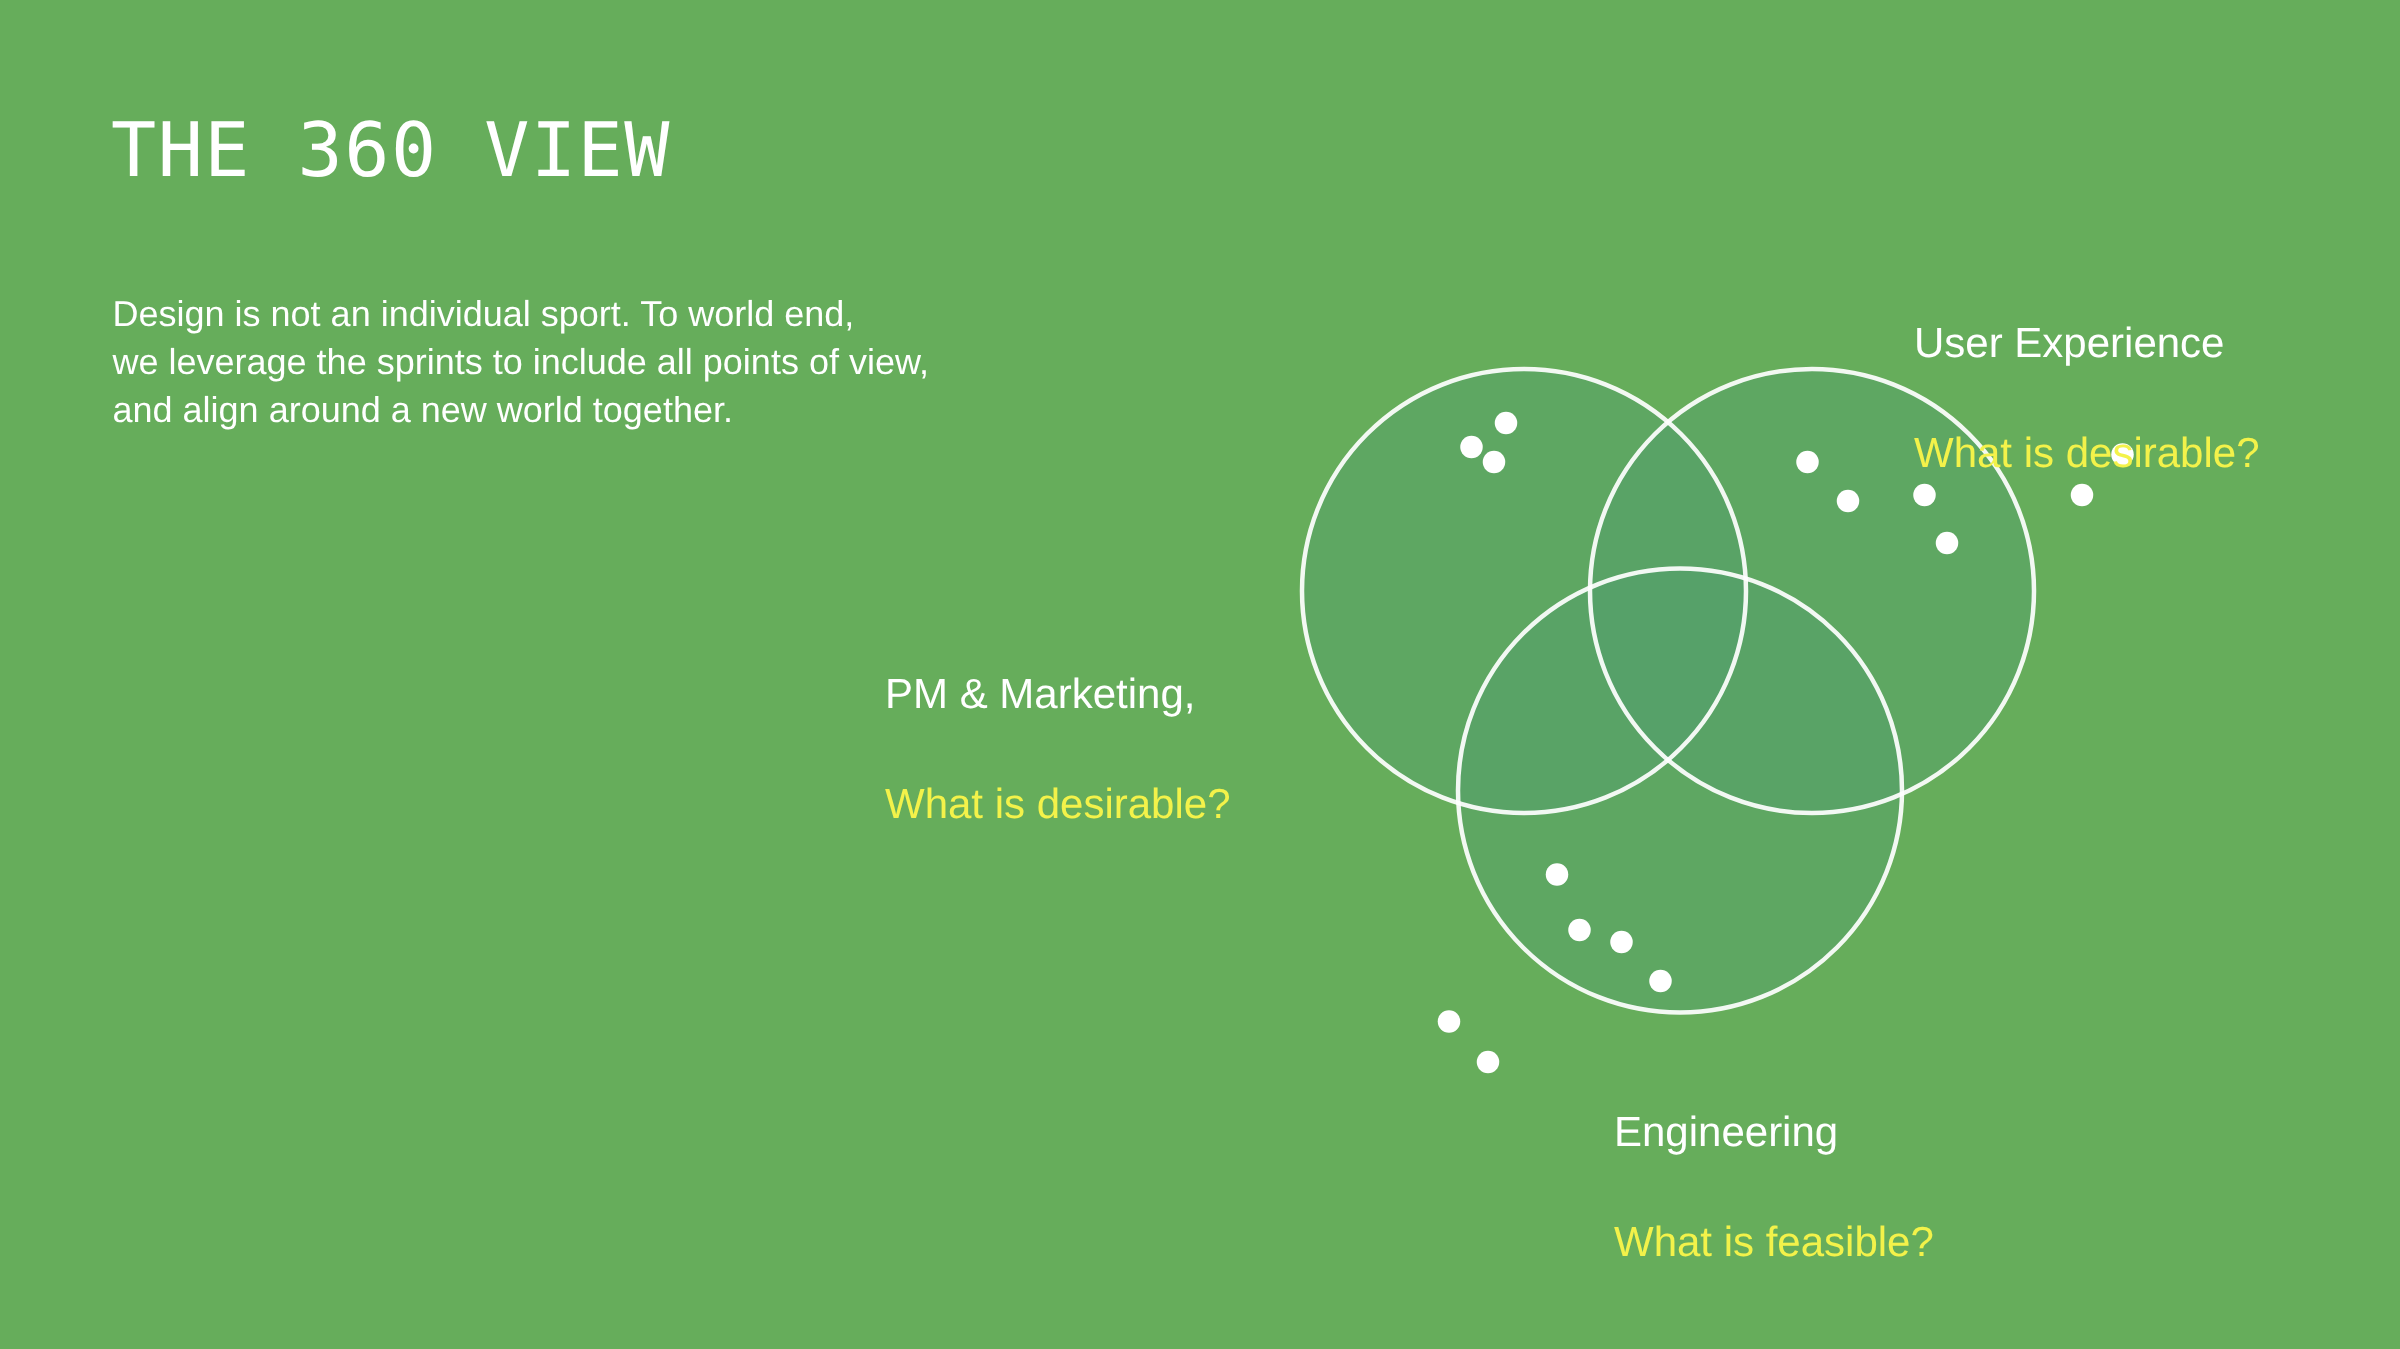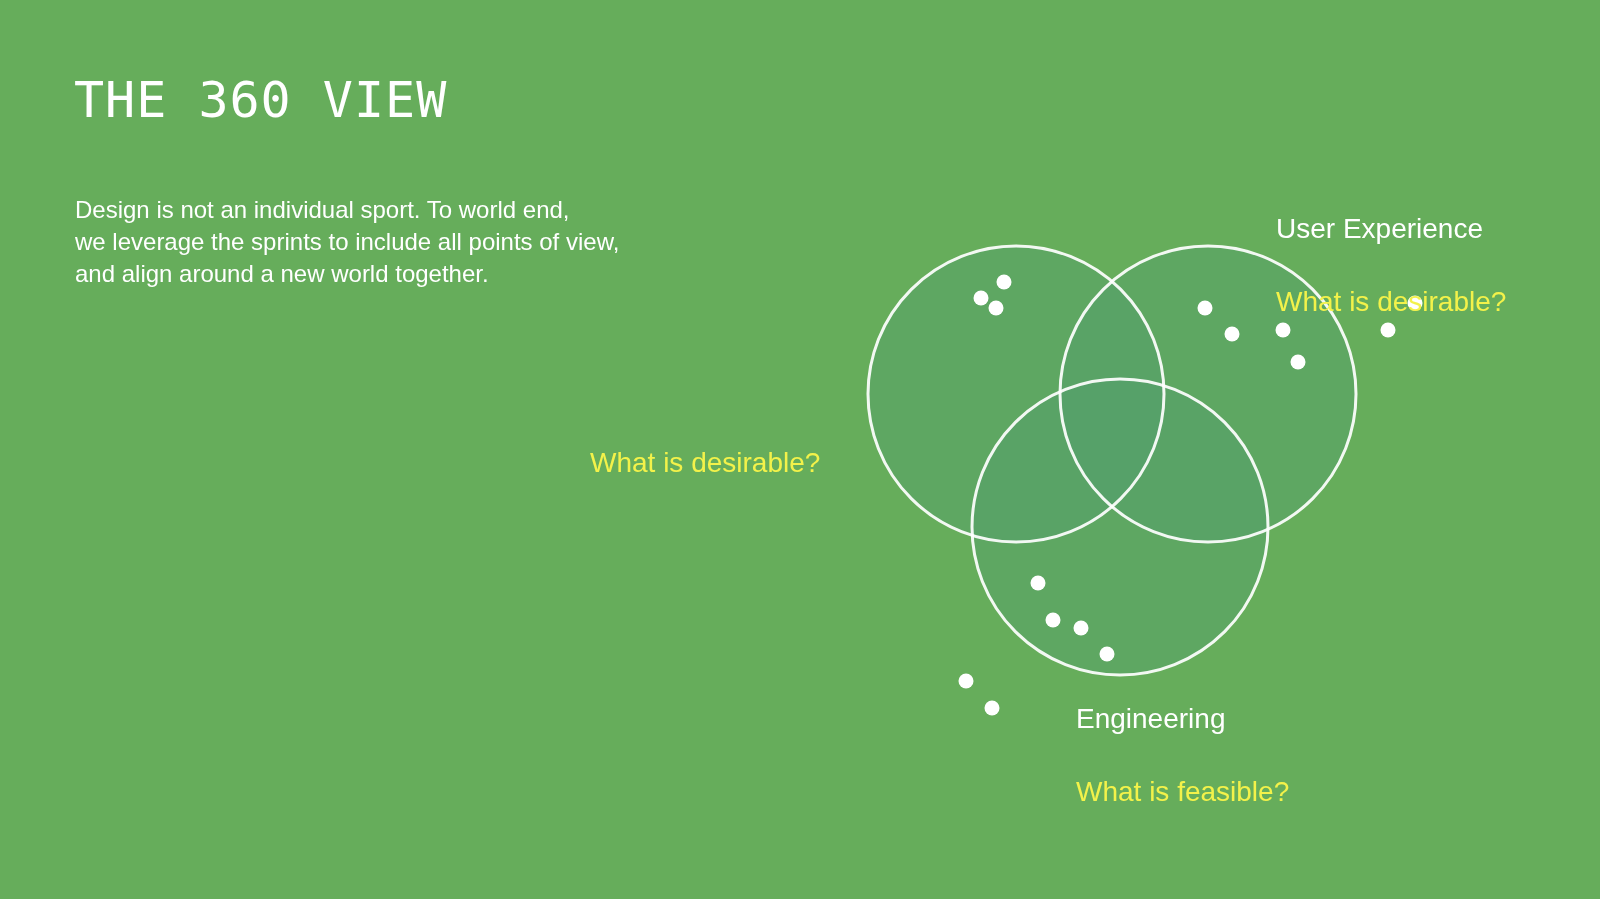--- a/index.html
+++ b/index.html
@@ -21,21 +21,21 @@
       font-size: 24px; line-height: 32px; margin: 0; width: 700px;
     }
     .intro span { display: block; }
     .label {
       position: absolute; font-size: 28px; line-height: 37px;
     }
     .label span { display: block; white-space: nowrap; margin-top: 36px; }
     .label .q { color: #f3f24a; }
     .label-ux { left: 1276px; top: 174px; }
     .label-pm { left: 590px; top: 408px; }
-    .label-eng { left: 1076px; top: 664px; }
+    .label-eng { left: 1076px; top: 700px; }
     svg.venn { position: absolute; left: 0; top: 0; }
   </style>
 </head>
 <body>
 
 <h1 class="title">THE 360 VIEW</h1>
 
 <p class="intro">
   <span>Design is not an individual sport. To world end,</span>
   <span>we leverage the sprints to include all points of view,</span>
@@ -74,19 +74,20 @@
     <circle cx="992" cy="708" r="7.5"></circle>
   </g>
 </svg>
 
 <div class="label label-ux">
   <span>User Experience</span>
   <span class="q">What is desirable?</span>
 </div>
 
 <div class="label label-pm">
+  <span>PM &amp; Marketing,</span>
   <span class="q">What is desirable?</span>
 </div>
 
 <div class="label label-eng">
   <span>Engineering</span>
   <span class="q">What is feasible?</span>
 </div>
 
 </body></html>

